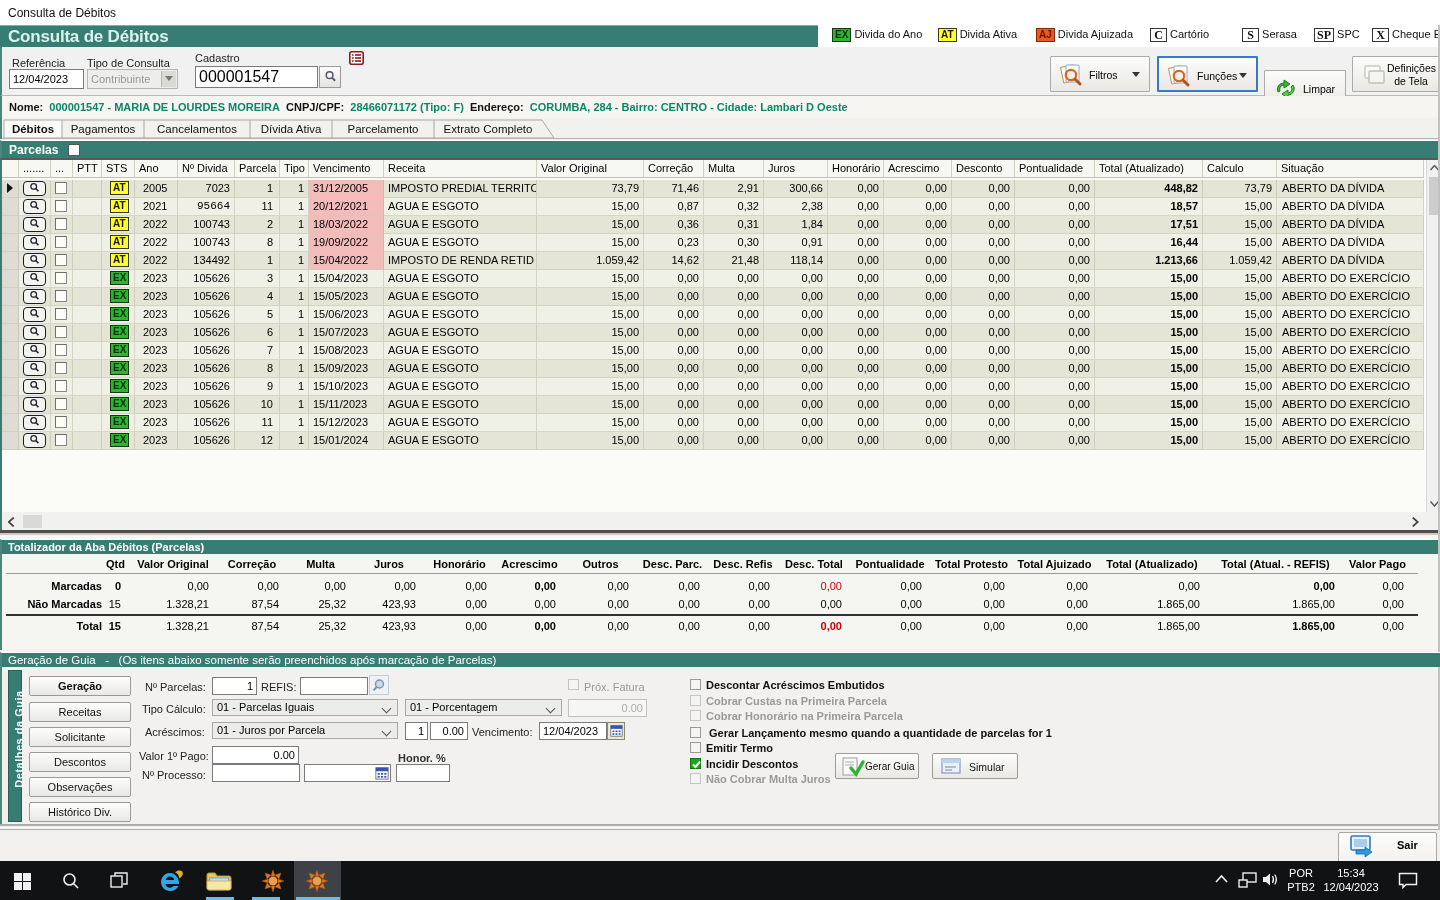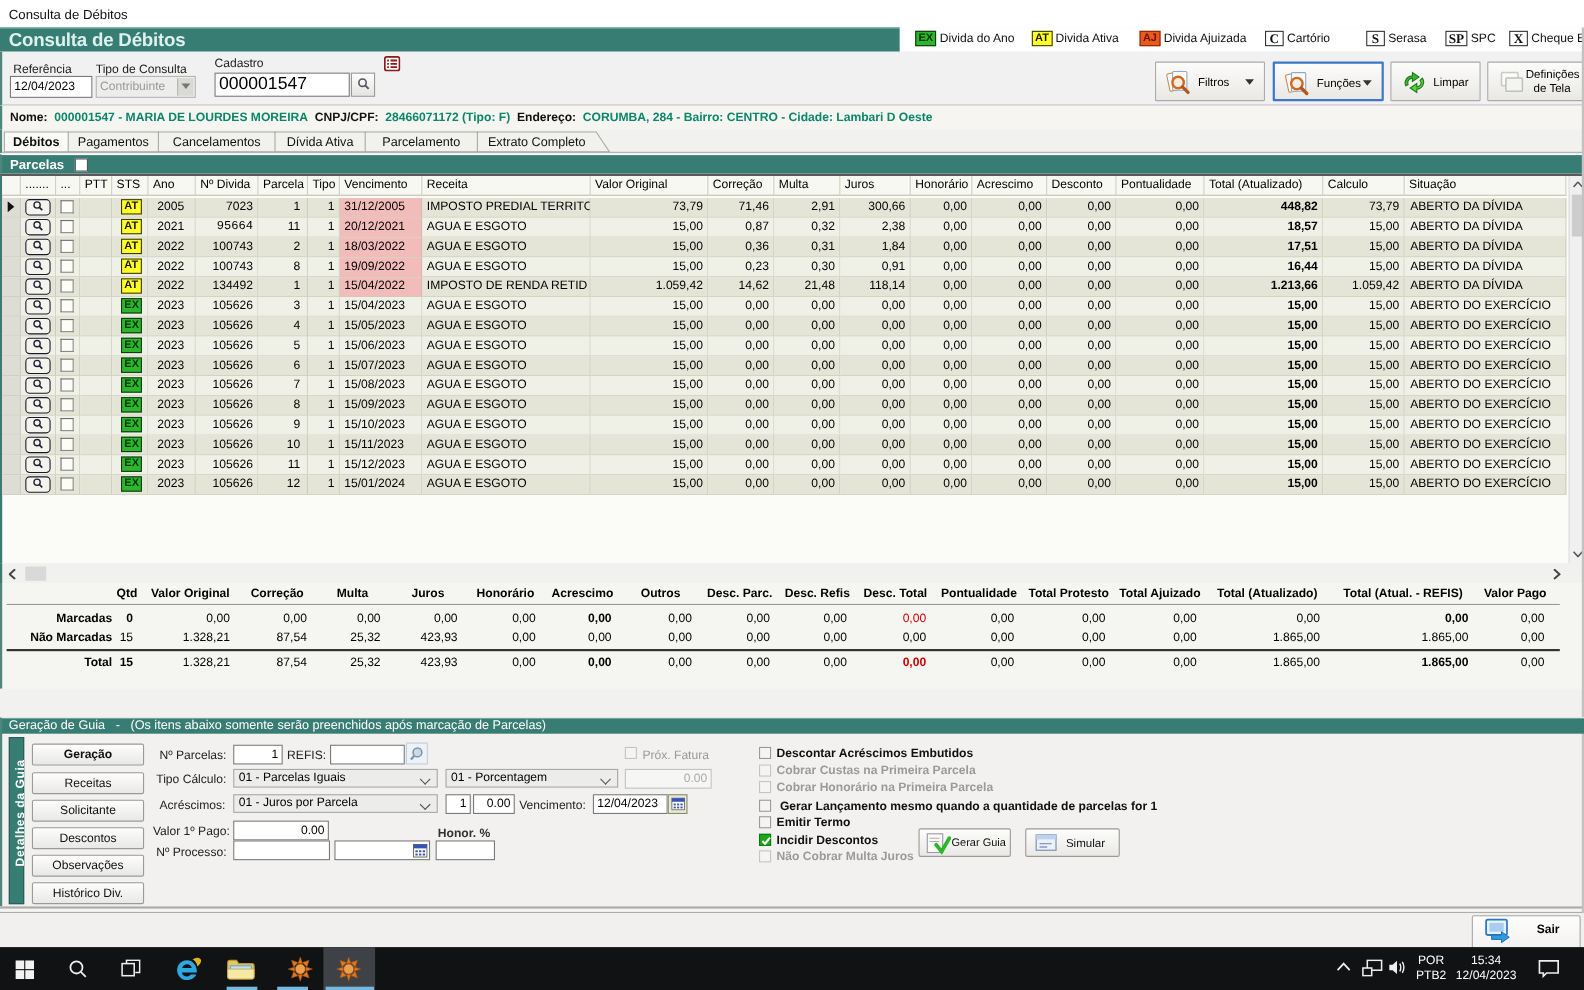--- a/index.html
+++ b/index.html
@@ -35,21 +35,21 @@
 .num{text-align:right;padding-right:4px;}
 .lft{text-align:left;padding-left:4px;}
 .mag{position:absolute;left:4px;top:1px;width:23px;height:15px;border:1px solid #1A1A2E;border-radius:4px;background:#F4F4EE;}
 .cbx{position:absolute;left:4px;top:2px;width:12px;height:12px;border:1px solid #888;border-top-color:#6E6E6E;border-left-color:#6E6E6E;background:#FDFDF8;}
 .vsb{position:absolute;left:1424px;top:0px;width:15px;height:352px;background:#F0F0F0;border-left:1px solid #DADADA;}
 .hsb{left:0px;top:512px;width:1440px;height:18px;background:#F1F1F0;border-left:2px solid #3E7A71;}
 .sbtn{position:absolute;background:#F0F0F0;color:#555;text-align:center;}
 .thumb{position:absolute;background:#CDCDCD;}
 .tzbar{left:0;top:539px;width:1440px;height:15px;background:#387D74;border-top:1px solid #FFF;border-left:2px solid #4E867D;}
 .tzbar span{position:absolute;left:6px;top:1px;color:#FFF;font-weight:bold;font-size:11px;}
-.tzwrap{left:0;top:530px;width:1440px;height:96px;background:#F5F5F1;border-left:2px solid #4E867D;}
+.tzwrap{left:0;top:554px;width:1440px;height:96px;background:#F5F5F1;border-left:2px solid #4E867D;}
 .tz{position:absolute;font-size:11px;white-space:nowrap;}
 .gerbar{left:0;top:652px;width:1440px;height:15px;z-index:5;background:#387D74;border-top:1px solid #FFF;border-left:2px solid #4E867D;}
 .gerbar span{position:absolute;left:6px;top:1px;color:#FFF;font-weight:normal;font-size:11.5px;}
 .gerwrap{left:0;top:666px;width:1440px;height:158px;background:#F2F1F0;border-left:2px solid #4E867D;}
 .vstrip{position:absolute;left:6px;top:4px;width:14px;height:152px;background:#387D74;border:1px solid #275E57;}
 .vstrip span{position:absolute;left:-60px;top:62px;width:140px;transform:rotate(-90deg);transform-origin:center;color:#FFF;font-weight:bold;font-size:11px;text-align:center;letter-spacing:0.5px;}
 .sidebtn{position:absolute;left:27px;width:102px;height:20px;background:linear-gradient(#FDFDFD,#E8E8E6);border:1px solid #9A9A9A;border-radius:2px;text-align:center;font-size:11px;padding-top:3px;color:#111;}
 .sel{position:absolute;background:#ECECEA;border:1px solid #A8A8A8;font-size:11px;color:#000;padding:1px 3px 0 4px;height:17px;}
 .sel:after{content:"";position:absolute;right:7px;top:5px;width:6px;height:6px;border-right:1.6px solid #555;border-bottom:1.6px solid #555;transform:rotate(45deg);}
 .chk{position:absolute;width:11px;height:11px;border:1px solid #9A9A9A;background:#F4F4F2;}
@@ -113,21 +113,21 @@
     <span class="abs" style="left:1155px;top:9px;width:101px;height:36px;background:linear-gradient(#FCFCFB,#E9E8E5);border:1px solid #ABABAB;border-radius:1px;border:2px solid #3C78C8;">
       <span style="position:absolute;left:8px;top:5px;"><svg width="26" height="26" viewBox="0 0 26 26">
           <rect x="3" y="4" width="13" height="16" rx="1" fill="#FFF" stroke="#C98A4B" stroke-width="1" transform="rotate(-12 9 12)"></rect>
           <rect x="7" y="3" width="13" height="17" rx="1" fill="#FDFDFD" stroke="#8FA8C8" stroke-width="1"></rect>
           <circle cx="12" cy="13" r="5.2" fill="#F6E2D2" fill-opacity="0.55" stroke="#D2691E" stroke-width="2.2"></circle>
           <line x1="16" y1="17" x2="21" y2="22" stroke="#B5551B" stroke-width="3" stroke-linecap="round"></line>
         </svg></span>
       <span style="position:absolute;left:38px;top:12px;font-size:10.5px;">Funções</span>
       <span style="position:absolute;right:9px;top:15px;border-left:4px solid transparent;border-right:4px solid transparent;border-top:5px solid #333;"></span>
     </span>
-    <span class="abs" style="left:1262px;top:9px;width:82px;height:36px;background:linear-gradient(#FCFCFB,#E9E8E5);border:1px solid #ABABAB;border-radius:1px;">
+    <span class="abs" style="left:1262px;top:23px;width:82px;height:36px;background:linear-gradient(#FCFCFB,#E9E8E5);border:1px solid #ABABAB;border-radius:1px;">
       <span style="position:absolute;left:8px;top:5px;"><svg width="26" height="26" viewBox="0 0 26 26">
           <path d="M5 16 C3 12 6 7 11 7 L11 4 L17 8 L11 12 L11 9 C8 9 6 12 7 15 Z" fill="#3CB52E" stroke="#1F7A18" stroke-width="1"></path>
           <path d="M20 9 C23 13 20 19 15 19 L15 22 L9 18 L15 14 L15 17 C18 17 20 14 18 11 Z" fill="#55D23F" stroke="#1F7A18" stroke-width="1"></path>
         </svg></span>
       <span style="position:absolute;left:38px;top:12px;font-size:10.5px;">Limpar</span>
     </span>
     <span class="abs" style="left:1350px;top:9px;width:88px;height:36px;background:linear-gradient(#FCFCFB,#E9E8E5);border:1px solid #ABABAB;border-radius:1px;">
       <span style="position:absolute;left:8px;top:5px;"><svg width="26" height="26" viewBox="0 0 26 26">
           <rect x="4" y="4" width="15" height="12" rx="1" fill="#FAFAF8" stroke="#C9C9C4" stroke-width="1.4"></rect>
           <rect x="8" y="9" width="15" height="12" rx="1" fill="#F4F4F0" stroke="#BFBFBA" stroke-width="1.4"></rect>

